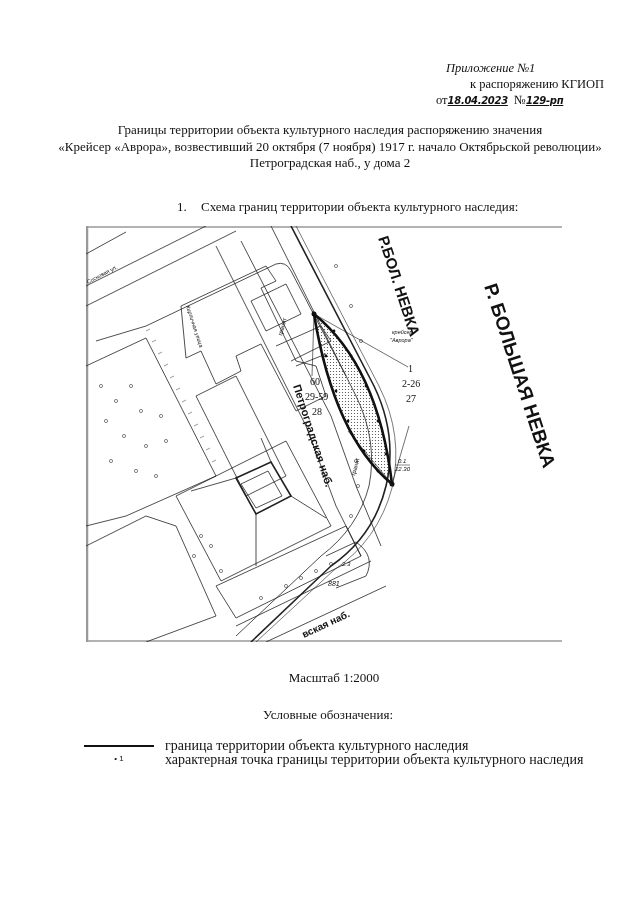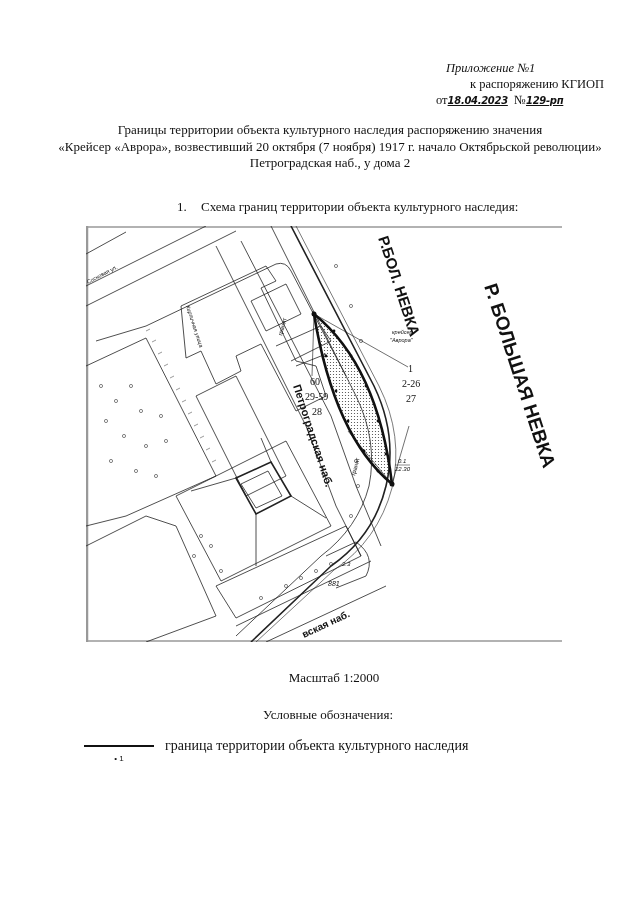--- a/index.html
+++ b/index.html
@@ -226,14 +226,15 @@
 <div class="scale">Масштаб 1:2000</div>
 
 <div class="legend-title">Условные обозначения:</div>
 <div class="legend">
   <div class="legend-row">
     <div class="sym sym-line"></div>
     <div class="txt">граница территории объекта культурного наследия</div>
   </div>
   <div class="legend-row">
     <div class="sym sym-point">• 1</div>
+    <div class="txt">характерная точка границы территории объекта культурного наследия</div>
   </div>
 </div>
 
 </body></html>

